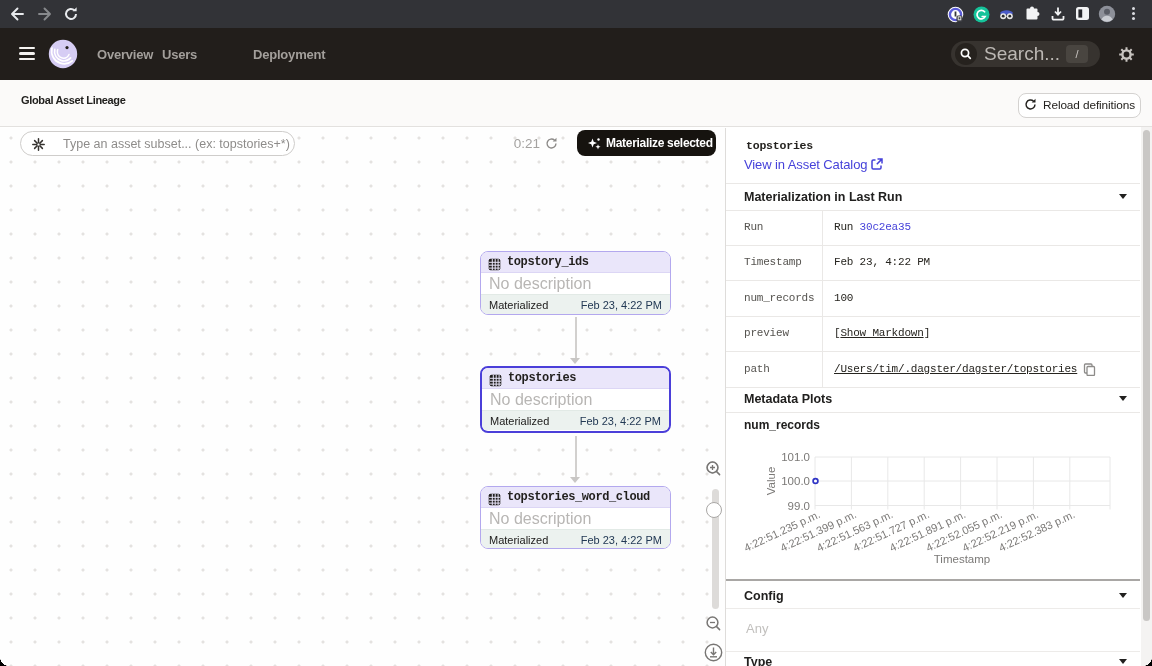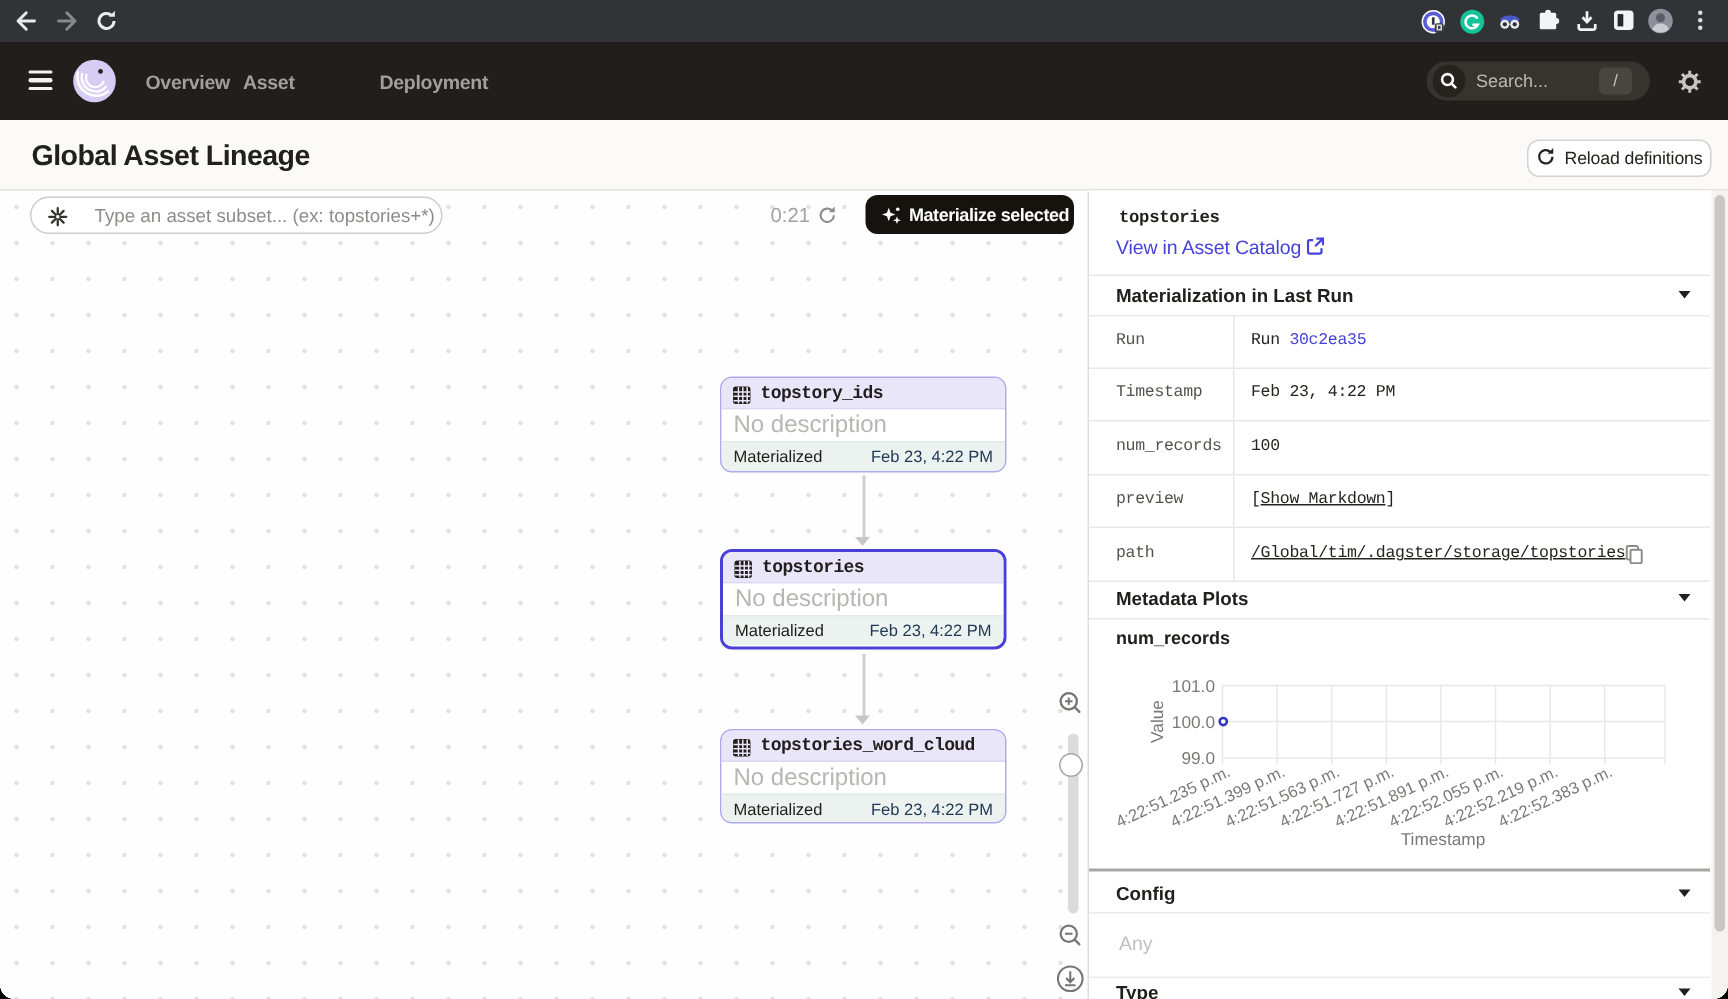--- a/index.html
+++ b/index.html
@@ -15,21 +15,21 @@
 
 #dnav { position:absolute; left:0; top:28px; width:1152px; height:52px; background:#221E1B; }
 #burger { position:absolute; left:19px; top:19px; width:16px; height:13px; }
 #burger div { height:2.4px; background:#F5F3F1; border-radius:2px; margin-bottom:2.9px; }
 .dlink { position:absolute; top:0; height:40px; line-height:53px; font-size:13px; font-weight:600; letter-spacing:-0.2px; color:#A39F9B; }
 .dlink.on { color:#FFFFFF; font-weight:700;margin-top:34px; }
 #searchpill { position:absolute; left:951px; top:13px; width:149px; height:26px; border-radius:13px; background:#37332F; }
 #skey { position:absolute; left:1066px; top:17px; width:22px; height:18px; border-radius:4px; background:#494540; color:#C9C5C1; font-size:11px; text-align:center; line-height:18px; }
 
 #hdr { position:absolute; left:0; top:80px; width:1152px; height:47px; background:#FBFAF9; border-bottom:1px solid #E3E1DF; }
-#hdr h1 { position:absolute; left:21px; top:14px; font-size:19px; font-weight:700; color:#21201E; letter-spacing:-0.35px; }
+#hdr h1 { position:absolute; left:21px; top:14px; font-size:11px; font-weight:700; color:#21201E; letter-spacing:-0.35px; }
 #reloadbtn { position:absolute; left:1018px; top:93px; width:123px; height:25px; border:1px solid #D4D2D0; border-radius:8px; background:#fff; font-size:11.8px; color:#24221F; line-height:23px; text-align:center; letter-spacing:-0.1px; }
 
 #graph { position:absolute; left:0; top:128px; width:725px; height:538px; background:#FEFEFE;
   background-image:radial-gradient(circle 2px at 12px 12px, #E4E2E0 0, #E4E2E0 1.1px, transparent 1.9px);
   background-size:24px 24px; background-position:-1px 22px; }
 #pdivider { position:absolute; left:725px; top:128px; width:1px; height:538px; background:#DEDCDA; }
 #rpanel { position:absolute; left:726px; top:127px; width:415px; height:539px; background:#fff; overflow:hidden; }
 #sbtrack { position:absolute; left:1141px; top:127px; width:11px; height:539px; background:#F4F3F2; }
 #sbthumb { position:absolute; left:1143px; top:130px; width:7px; height:491px; background:#C9C7C5; border-radius:4px; }
 
@@ -127,30 +127,30 @@
   <svg class="abs" style="left:47px;top:11px" width="32" height="32" viewBox="0 0 32 32">
     <circle cx="16" cy="15" r="14.2" fill="#D6CDF4"></circle>
     <g fill="none" stroke="#fff" stroke-linecap="round">
       <circle cx="17.2" cy="12.2" r="12.6" stroke-width="1.7" pathLength="100" stroke-dasharray="40 60" stroke-dashoffset="-9" transform="rotate(18 17.2 12.2)"></circle>
       <circle cx="16.8" cy="12.6" r="9.3" stroke-width="1.6" pathLength="100" stroke-dasharray="42 58" stroke-dashoffset="-8" transform="rotate(14 16.8 12.6)"></circle>
       <circle cx="16.4" cy="13" r="6.1" stroke-width="1.5" pathLength="100" stroke-dasharray="50 50" stroke-dashoffset="-4" transform="rotate(10 16.4 13)"></circle>
     </g>
     <circle cx="20" cy="8.6" r="1.6" fill="#26221E"></circle>
   </svg>
   <div class="dlink" style="left:97px">Overview</div>
-  <div class="dlink" style="left:162px">Asset</div>
+  <div class="dlink" style="left:162px">Users</div>
   <div class="dlink on" style="left:203px">Assets</div>
   <div class="dlink" style="left:253px">Deployment</div>
   <div id="searchpill"></div>
   <svg class="abs" style="left:955px;top:15px" width="22" height="22" viewBox="0 0 22 22">
         <circle cx="11" cy="11" r="11" fill="#26221E"></circle>
         <circle cx="10" cy="10" r="3.6" fill="none" stroke="#fff" stroke-width="1.7"></circle>
         <path d="M12.7 12.7l2.6 2.6" stroke="#fff" stroke-width="1.7" stroke-linecap="round"></path>
       </svg>
-  <div class="abs" style="left:984px;top:13px;height:26px;line-height:26px;font-size:12px;color:#BCB8B4;">Search...</div>
+  <div class="abs" style="left:984px;top:13px;height:26px;line-height:26px;font-size:19px;color:#BCB8B4;">Search...</div>
   <div id="skey">/</div>
   <svg class="abs" style="left:1118px;top:18px" width="17" height="17" viewBox="0 0 17 17">
     <g stroke="#C8C4C0" stroke-width="2">
           <path d="M8.5 1.2v3M8.5 12.8v3M1.2 8.5h3M12.8 8.5h3M3.3 3.3l2.2 2.2M11.5 11.5l2.2 2.2M3.3 13.7l2.2-2.2M11.5 5.5l2.2-2.2"></path>
         </g>
     <circle cx="8.5" cy="8.5" r="4.1" fill="none" stroke="#C8C4C0" stroke-width="2.4"></circle>
   </svg>
 </div>
 
 <div id="hdr">
@@ -257,21 +257,21 @@
 <div class="rline" style="top:280px"></div>
 <div class="mkey" style="top:292px">num_records</div>
     <div class="mval" style="top:292px">100</div>
 <div class="vsep" style="top:281px;height:35px"></div>
 <div class="rline" style="top:316px"></div>
 <div class="mkey" style="top:327px">preview</div>
     <div class="mval" style="top:327px">[<span style="text-decoration:underline">Show Markdown</span>]</div>
 <div class="vsep" style="top:317px;height:34px"></div>
 <div class="rline" style="top:351px"></div>
 <div class="mkey" style="top:363px">path</div>
-    <div class="mval" style="top:363px;text-decoration:underline">/Global/tim/.dagster/storage/topstories</div>
+    <div class="mval" style="top:363px;text-decoration:underline">/Users/tim/.dagster/dagster/topstories</div>
 <svg class="abs" style="left:1083px;top:363px" width="13" height="13" viewBox="0 0 13 13">
       <rect x="1.5" y="1" width="7.5" height="9" rx="1" fill="none" stroke="#8D8B89" stroke-width="1.3"></rect>
       <rect x="4" y="3.5" width="7.5" height="9" rx="1" fill="#fff" stroke="#8D8B89" stroke-width="1.3"></rect>
     </svg>
 <div class="vsep" style="top:352px;height:35px"></div>
 <div class="rline" style="top:387px"></div>
 <div class="sechead" style="top:392px">Metadata Plots</div>
 <div class="caret" style="top:396px"></div>
 <div class="rline" style="top:412px"></div>
 <div class="sechead" style="top:418px;font-size:12px">num_records</div>

